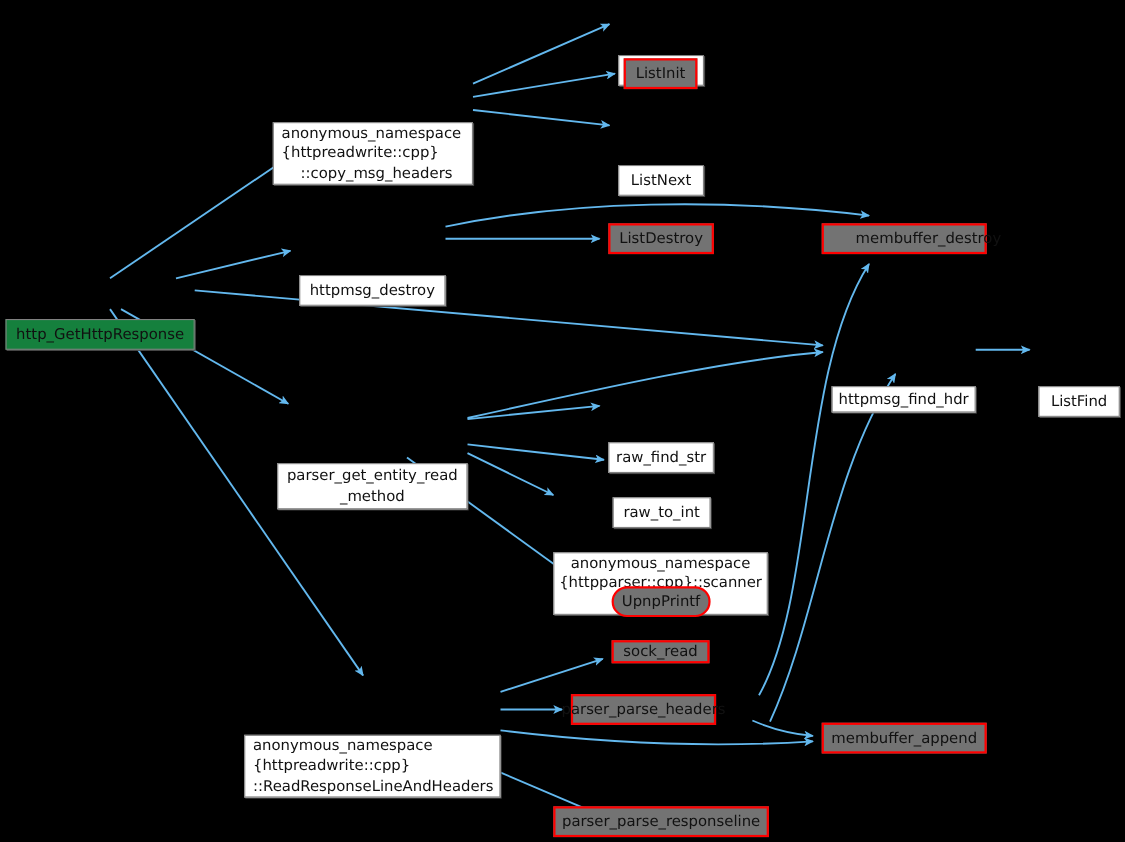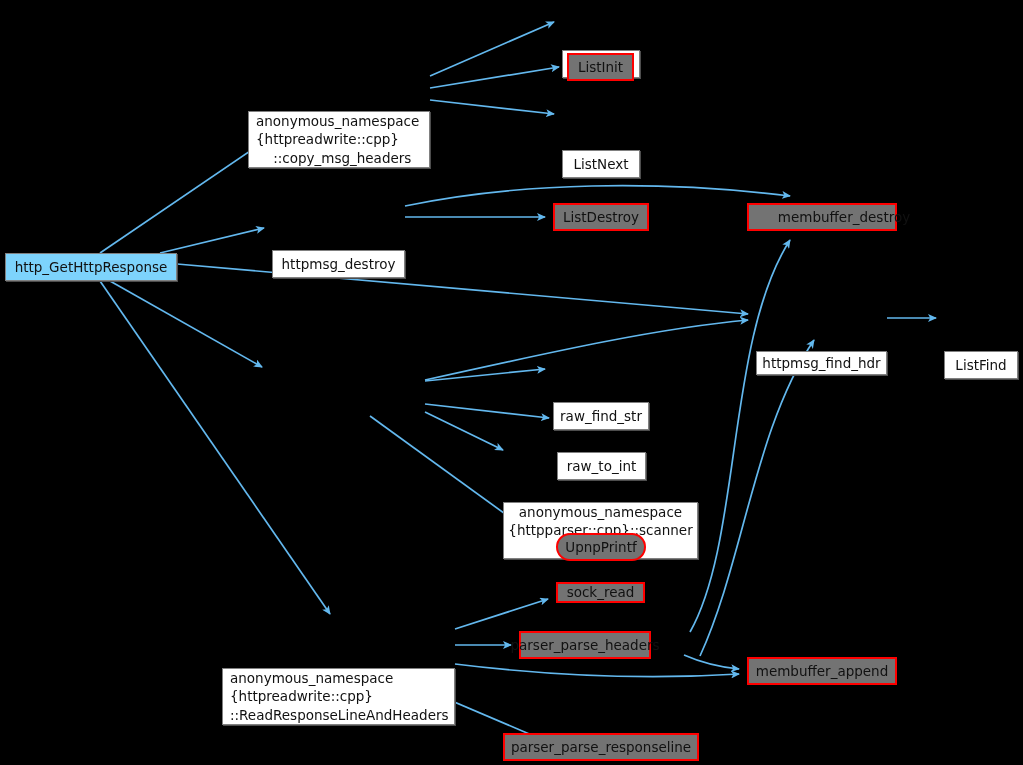--- a/index.html
+++ b/index.html
@@ -40,23 +40,24 @@
     background: #ffffff;
     border: 1px solid #808080;
     box-shadow: 1px 1px 0 0 #4d4d4d;
     margin-top: 47px;
   }
   .node.highlight {
     background: #737373;
     border: 2px solid #ff0000;
   }
   .node.root {
-    background: #7dd3fc;
+    background: #15803d;
     border: 1px solid #808080;
     box-shadow: 1px 1px 0 0 #4d4d4d;
+    margin-top: 37px;
   }
   .node.multiline {
     text-align: left;
     justify-content: flex-start;
     padding-left: 7px;
   }
   .node.multiline-center {
     text-align: center;
     justify-content: center;
   }
@@ -121,20 +122,22 @@
   <div id="node-httpmsg_destroy" class="node plain" style="left: 272px; top: 203px; width: 133px; height: 28px;">httpmsg_destroy</div>
 
   <div id="node-ListDestroy" class="node highlight" style="left: 553px; top: 203px; width: 96px; height: 28px;">ListDestroy</div>
 
   <div id="node-membuffer_destroy" class="node highlight" style="left: 747px; top: 203px; width: 150px; height: 28px; padding-left: 44px;">membuffer_destroy</div>
 
   <div id="node-httpmsg_find_hdr" class="node plain" style="left: 756px; top: 304px; width: 131px; height: 24px;">httpmsg_find_hdr</div>
 
   <div id="node-ListFind" class="node plain" style="left: 944px; top: 304px; width: 74px; height: 28px;">ListFind</div>
 
+  <div id="node-parser_get_entity_read_method" class="node plain multiline-center" style="left: 252px; top: 374px; width: 173px; height: 42px;">parser_get_entity_read
+_method</div>
 
   <div id="node-raw_find_str" class="node plain" style="left: 553px; top: 355px; width: 96px; height: 28px;">raw_find_str</div>
 
   <div id="node-raw_to_int" class="node plain" style="left: 557px; top: 405px; width: 89px; height: 28px;">raw_to_int</div>
 
   <div id="node-scanner_get_str" class="node plain multiline-center" style="left: 503px; top: 455px; width: 195px; height: 57px;">anonymous_namespace
 {httpparser::cpp}::scanner
 _get_str</div>
 
   <div id="node-UpnpPrintf" class="node highlight" style="left: 556px; top: 533px; width: 90px; height: 28px; border-radius: 14px;">UpnpPrintf</div>

